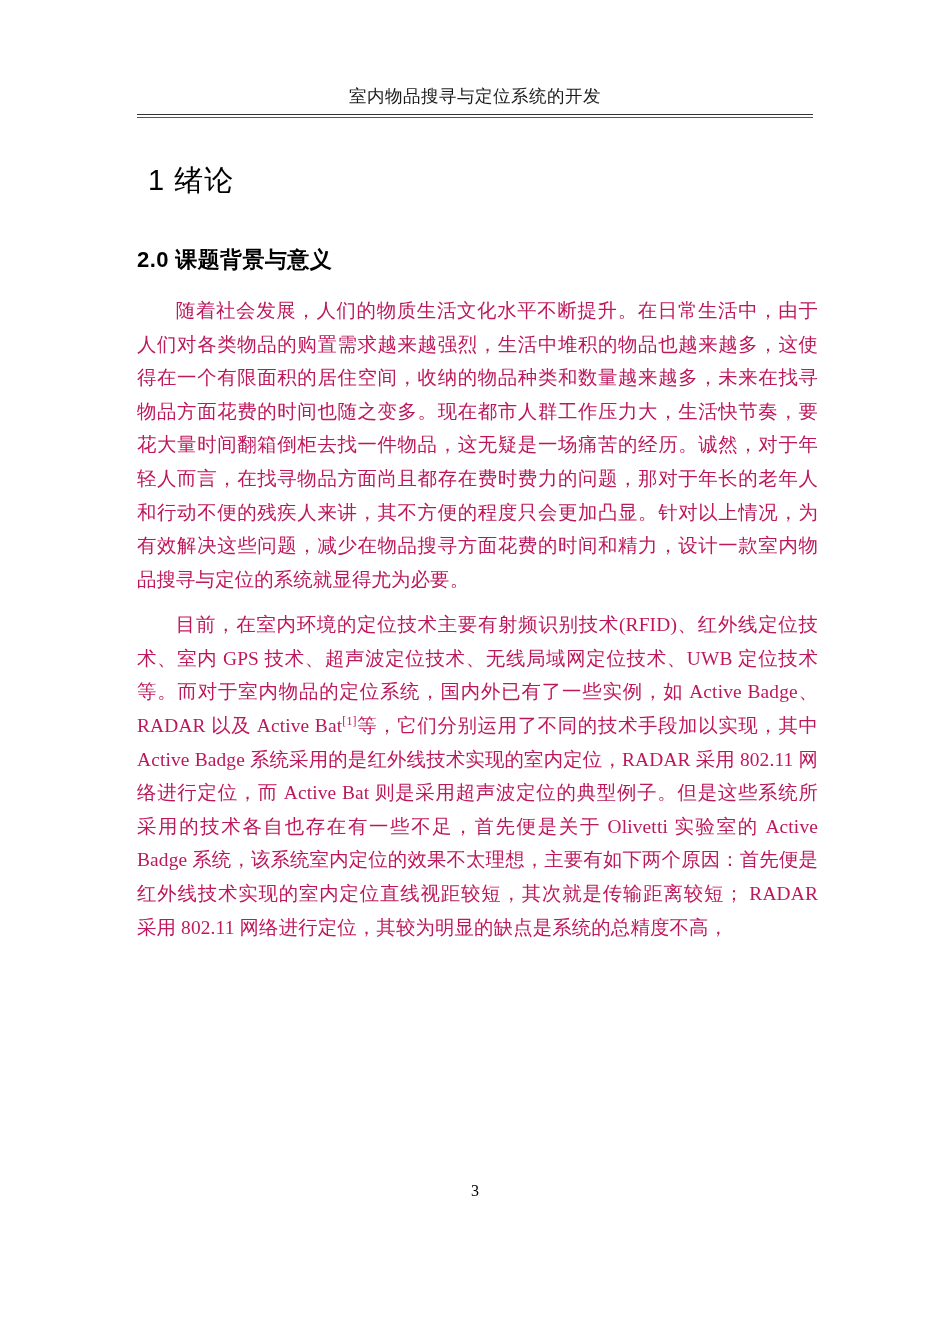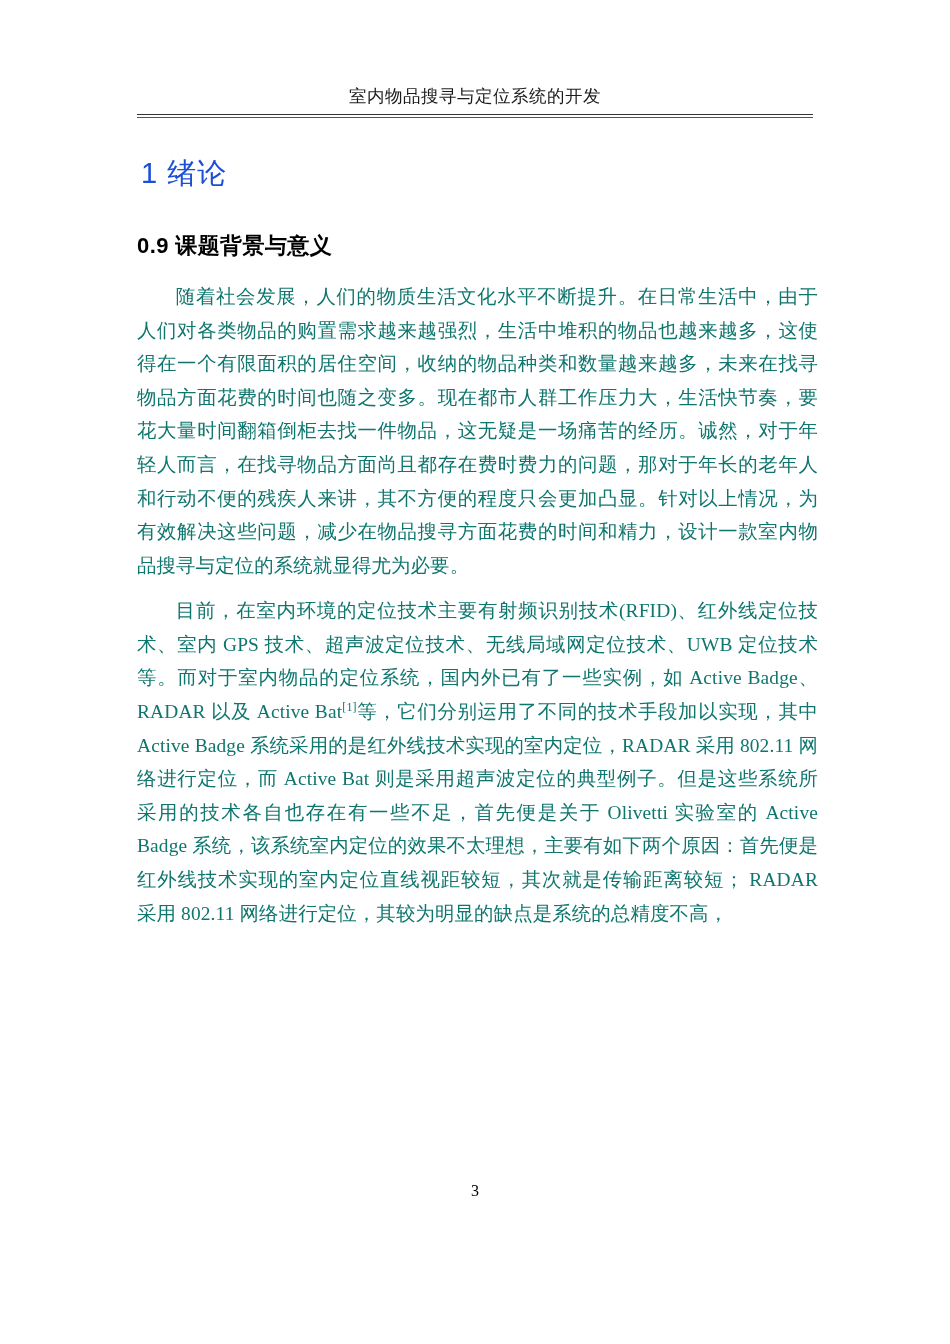--- a/index.html
+++ b/index.html
@@ -49,25 +49,25 @@
   .content {
     position: absolute;
     left: 137px;
     top: 130px;
     width: 681px;
   }
   h1.chapter {
     font-family: "Liberation Sans", "DejaVu Sans", sans-serif;
     font-size: 29px;
     font-weight: normal;
-    margin: 4px;
+    margin: 11px;
     padding: 20px 0 0 0;
     letter-spacing: 1px;
     line-height: 1.35;
-    color: #1d4ed8;
+    color: #000000;
   }
   h2.section {
     font-family: "Liberation Sans", "DejaVu Sans", sans-serif;
     font-size: 22px;
     font-weight: bold;
     margin: 0;
     padding: 34px 0 6px 0;
     letter-spacing: 0.4px;
     line-height: 1.4;
     color: #000;
@@ -77,21 +77,21 @@
   }
   p.para {
     font-family: "Liberation Serif", "DejaVu Serif", serif;
     font-size: 19.4px;
     line-height: 33.6px;
     margin: 0;
     text-align: justify;
     text-justify: inter-ideograph;
     text-indent: 2em;
     letter-spacing: 0.15px;
-    color: #0f766e;
+    color: #be185d;
   }
   p.para.first {
     padding-top: 12px;
   }
   sup.cite {
     font-size: 0.62em;
     vertical-align: super;
     line-height: 0;
   }
   
@@ -115,21 +115,21 @@
 
   <div class="header-block">
     <div class="header-text">室内物品搜寻与定位系统的开发</div>
     <hr class="header-rule">
   </div>
 
   <div class="content">
 
     <h1 class="chapter">1 绪论</h1>
 
-    <h2 class="section">0.9 课题背景与意义</h2>
+    <h2 class="section">2.0 课题背景与意义</h2>
 
     <p class="para first">随着社会发展，人们的物质生活文化水平不断提升。在日常生活中，由于人们对各类物品的购置需求越来越强烈，生活中堆积的物品也越来越多，这使得在一个有限面积的居住空间，收纳的物品种类和数量越来越多，未来在找寻物品方面花费的时间也随之变多。现在都市人群工作压力大，生活快节奏，要花大量时间翻箱倒柜去找一件物品，这无疑是一场痛苦的经历。诚然，对于年轻人而言，在找寻物品方面尚且都存在费时费力的问题，那对于年长的老年人和行动不便的残疾人来讲，其不方便的程度只会更加凸显。针对以上情况，为有效解决这些问题，减少在物品搜寻方面花费的时间和精力，设计一款室内物品搜寻与定位的系统就显得尤为必要。</p>
 
 
 
     <p class="para first"><span>目前，在室内环境的定位技术主要有射频识别技术(RFID)、红外线定位技术、室内 GPS 技术、超声波定位技术、无线局域网定位技术、UWB 定位技术等。而对于室内物品的定位系统，国内外已有了一些实例，如 Active Badge、RADAR 以及 Active Bat</span><sup class="cite">[1]</sup><span>等，它们分别运用了不同的技术手段加以实现，其中 Active Badge 系统采用的是红外线技术实现的室内定位，RADAR 采用 802.11 网络进行定位，而 Active Bat 则是采用超声波定位的典型例子。但是这些系统所采用的技术各自也存在有一些不足，首先便是关于 Olivetti 实验室的 Active Badge 系统，该系统室内定位的效果不太理想，主要有如下两个原因：首先便是红外线技术实现的室内定位直线视距较短，其次就是传输距离较短； RADAR 采用 802.11 网络进行定位，其较为明显的缺点是系统的总精度不高，</span></p>
 
   </div>
 
   <div class="footer">

